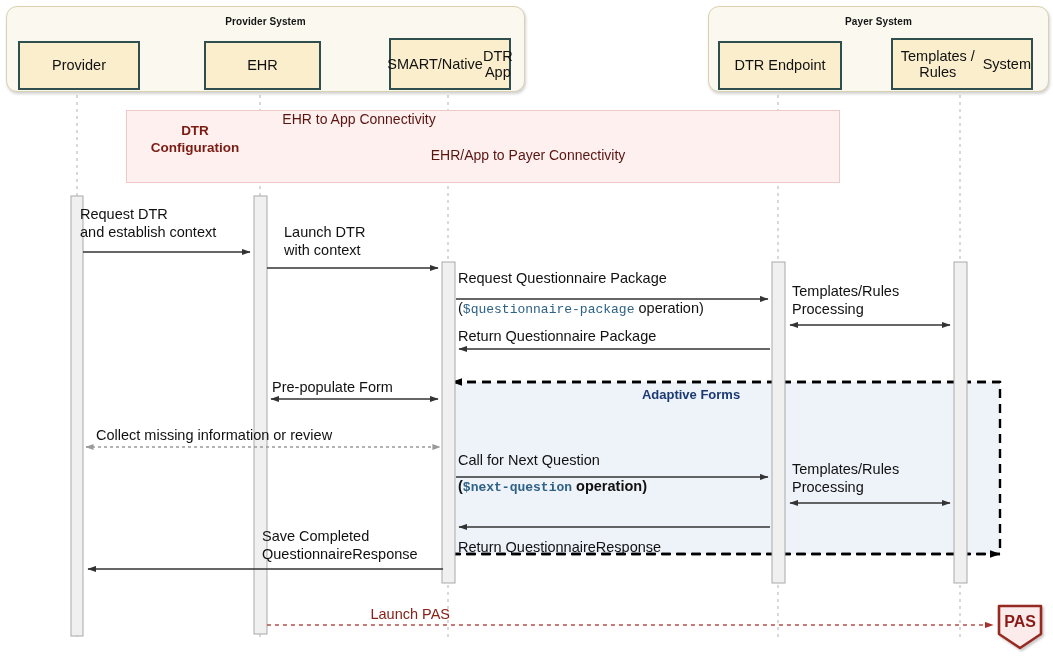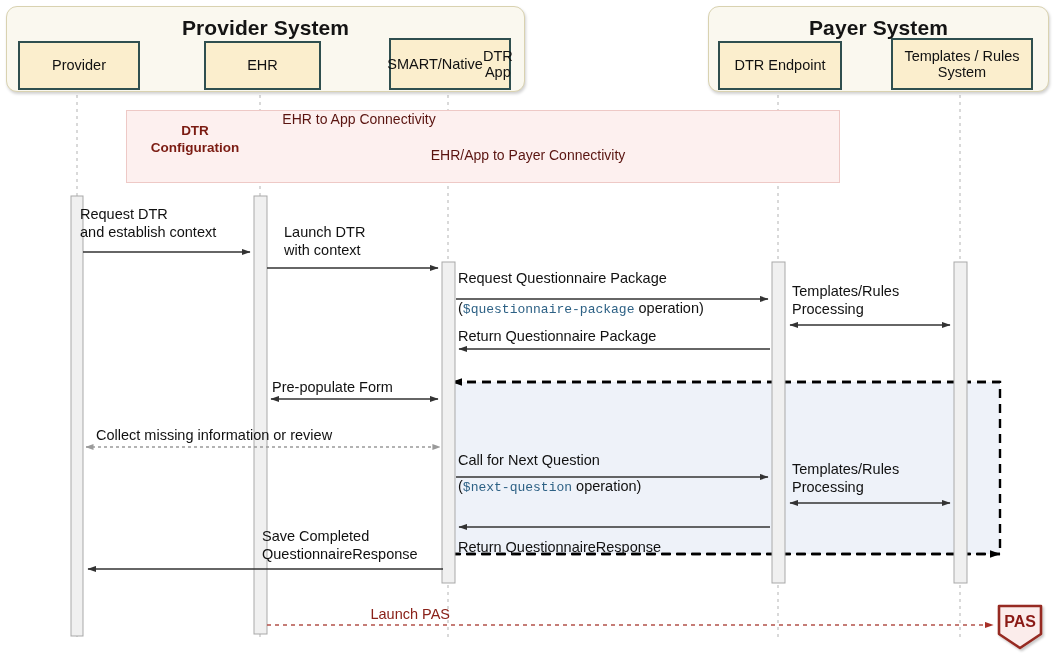--- a/index.html
+++ b/index.html
@@ -6,21 +6,21 @@
   body{width:1053px;height:662px;position:relative;
        font-family:"Liberation Sans","DejaVu Sans",sans-serif;
        color:#111;overflow:hidden;}
   #stage{position:absolute;left:0;top:0;width:1053px;height:662px;}
   svg#canvas{position:absolute;left:0;top:0;width:1053px;height:662px;}
 
   
   .sysgroup{position:absolute;background:#faf8ef;border:1px solid #d9d2b0;
             border-radius:11px;box-shadow:1px 2px 3px rgba(0,0,0,.18);}
   .systitle{position:absolute;width:100%;text-align:center;top:9px;
-            font-size:21px;font-weight:bold;color:#141414;letter-spacing:.1px;}
+            font-size:10px;font-weight:bold;color:#141414;letter-spacing:.1px;}
   .actorbox{position:absolute;background:#fbeecd;border:2px solid #2f4f4f;
             display:flex;align-items:center;justify-content:center;
             text-align:center;font-size:14.5px;color:#111;line-height:1.12;}
 
   
   .cfgbox{position:absolute;background:#fdf0ef;border:1px solid #eec9c6;}
   .cfglabel{position:absolute;text-align:center;font-size:13.5px;
             font-weight:bold;color:#7b1b12;line-height:1.25;}
   .cfgmsg{position:absolute;text-align:center;font-size:14px;color:#5a1410;
           white-space:nowrap;}
@@ -141,21 +141,21 @@
 
   <div class="actorbox" style="left:389px;top:38px;width:118px;height:48px;flex-direction:row;">
     <span>SMART/Native</span>
     <span>DTR App</span>
   </div>
 
   <div class="actorbox" style="left:718px;top:41px;width:120px;height:45px;">
     <span>DTR Endpoint</span>
   </div>
 
-  <div class="actorbox" style="left:891px;top:38px;width:138px;height:48px;flex-direction:column;">
+  <div class="actorbox" style="left:891px;top:38px;width:138px;height:48px;">
     <span>Templates / Rules</span>
     <span>System</span>
   </div>
 
   <div class="cfgbox" style="left:126px;top:110px;width:712px;height:71px;"></div>
 
   <div class="cfglabel" style="left:136px;top:123px;width:118px;">
     <div>DTR</div>
     <div>Configuration</div>
   </div>
@@ -184,24 +184,25 @@
     <div>Templates/Rules</div>
     <div>Processing</div>
   </div>
 
   <div class="msg" style="left:458px;top:328px;width:310px;">Return Questionnaire Package</div>
 
   <div class="msg" style="left:272px;top:379px;width:168px;">Pre-populate Form</div>
 
   <div class="msg" style="left:96px;top:427px;width:336px;">Collect missing information or review</div>
 
+  <div class="frame-title" style="left:458px;top:387px;width:466px;">Adaptive Forms</div>
 
   <div class="msg" style="left:458px;top:452px;width:310px;">Call for Next Question</div>
 
-  <div class="msg" style="left:458px;top:478px;width:310px;">
+  <div class="msg" style="left:458px;top:478px;width:310px;font-weight:bold;">
     <span class="paren">(</span><span class="op">$next-question</span><span class="paren"> operation)</span>
   </div>
 
   <div class="msg two" style="left:792px;top:461px;width:150px;">
     <div>Templates/Rules</div>
     <div>Processing</div>
   </div>
 
   <div class="msg" style="left:458px;top:506px;width:310px;margin-top:33px;">Return QuestionnaireResponse</div>
 

